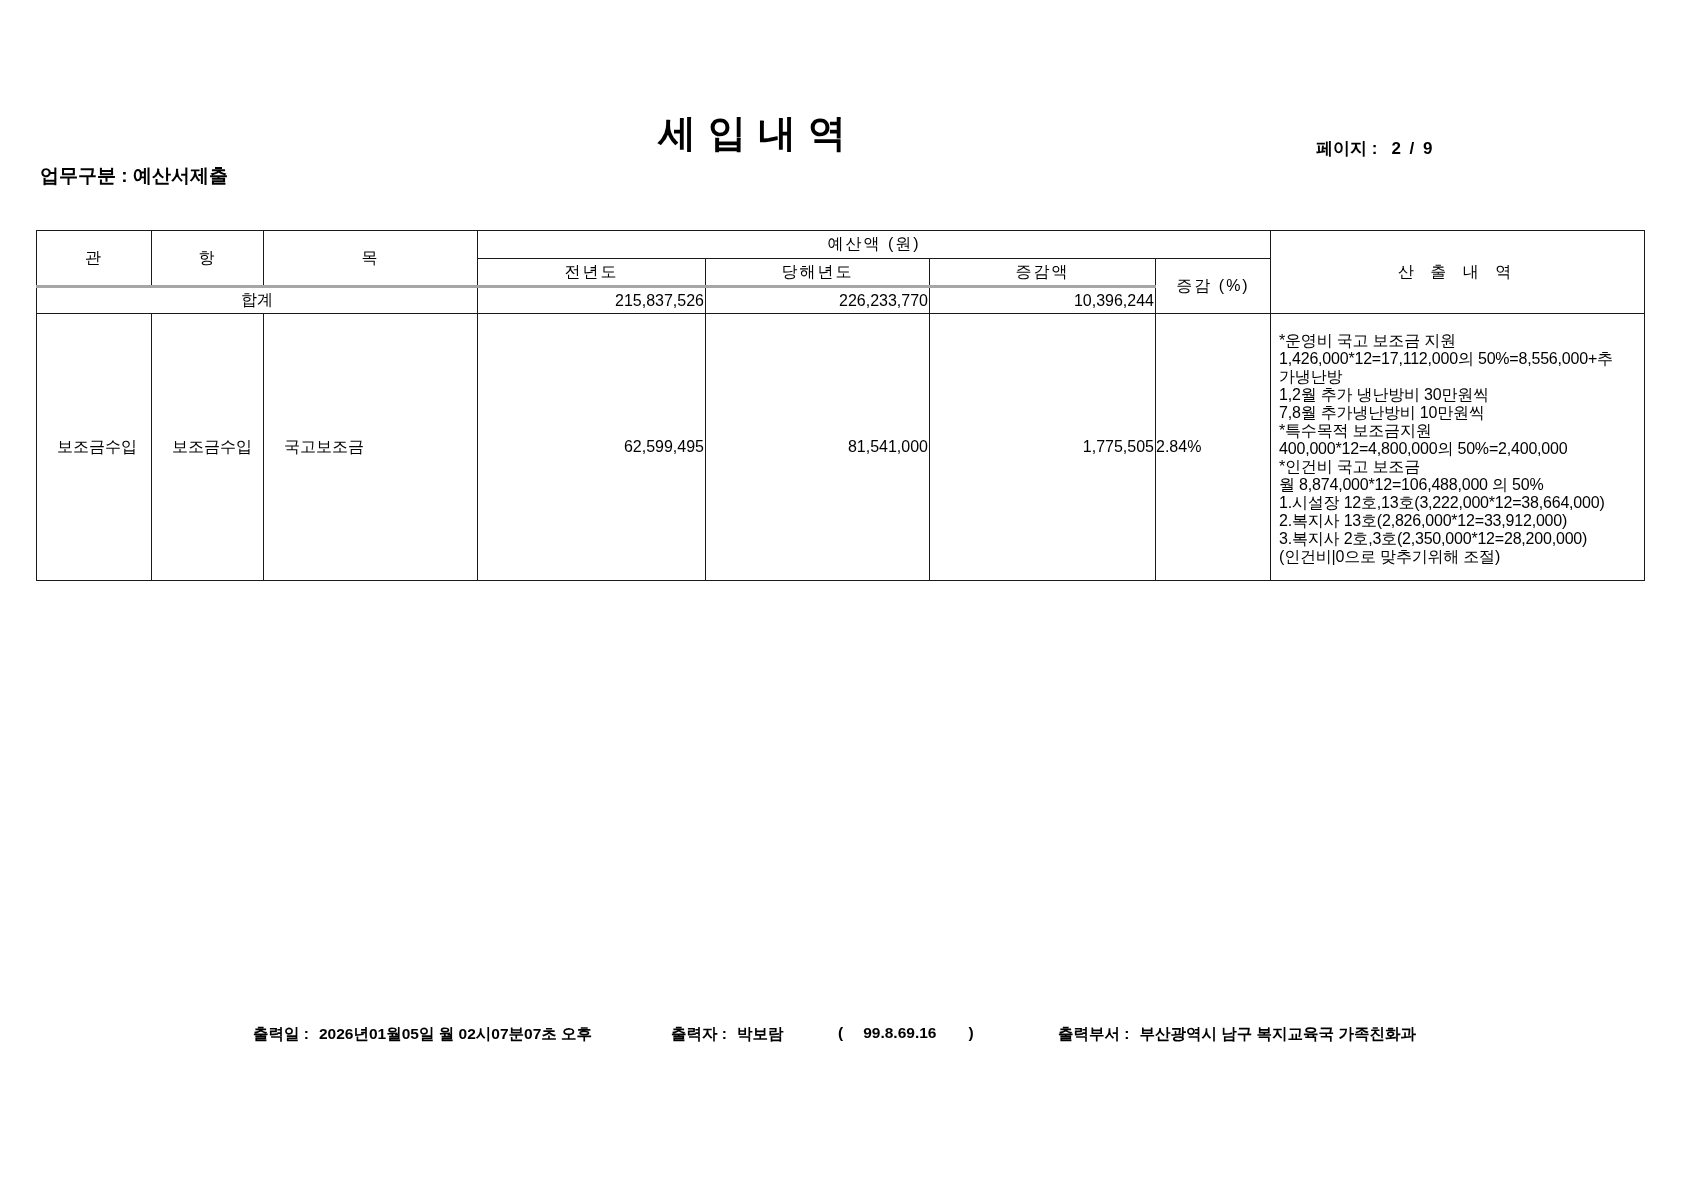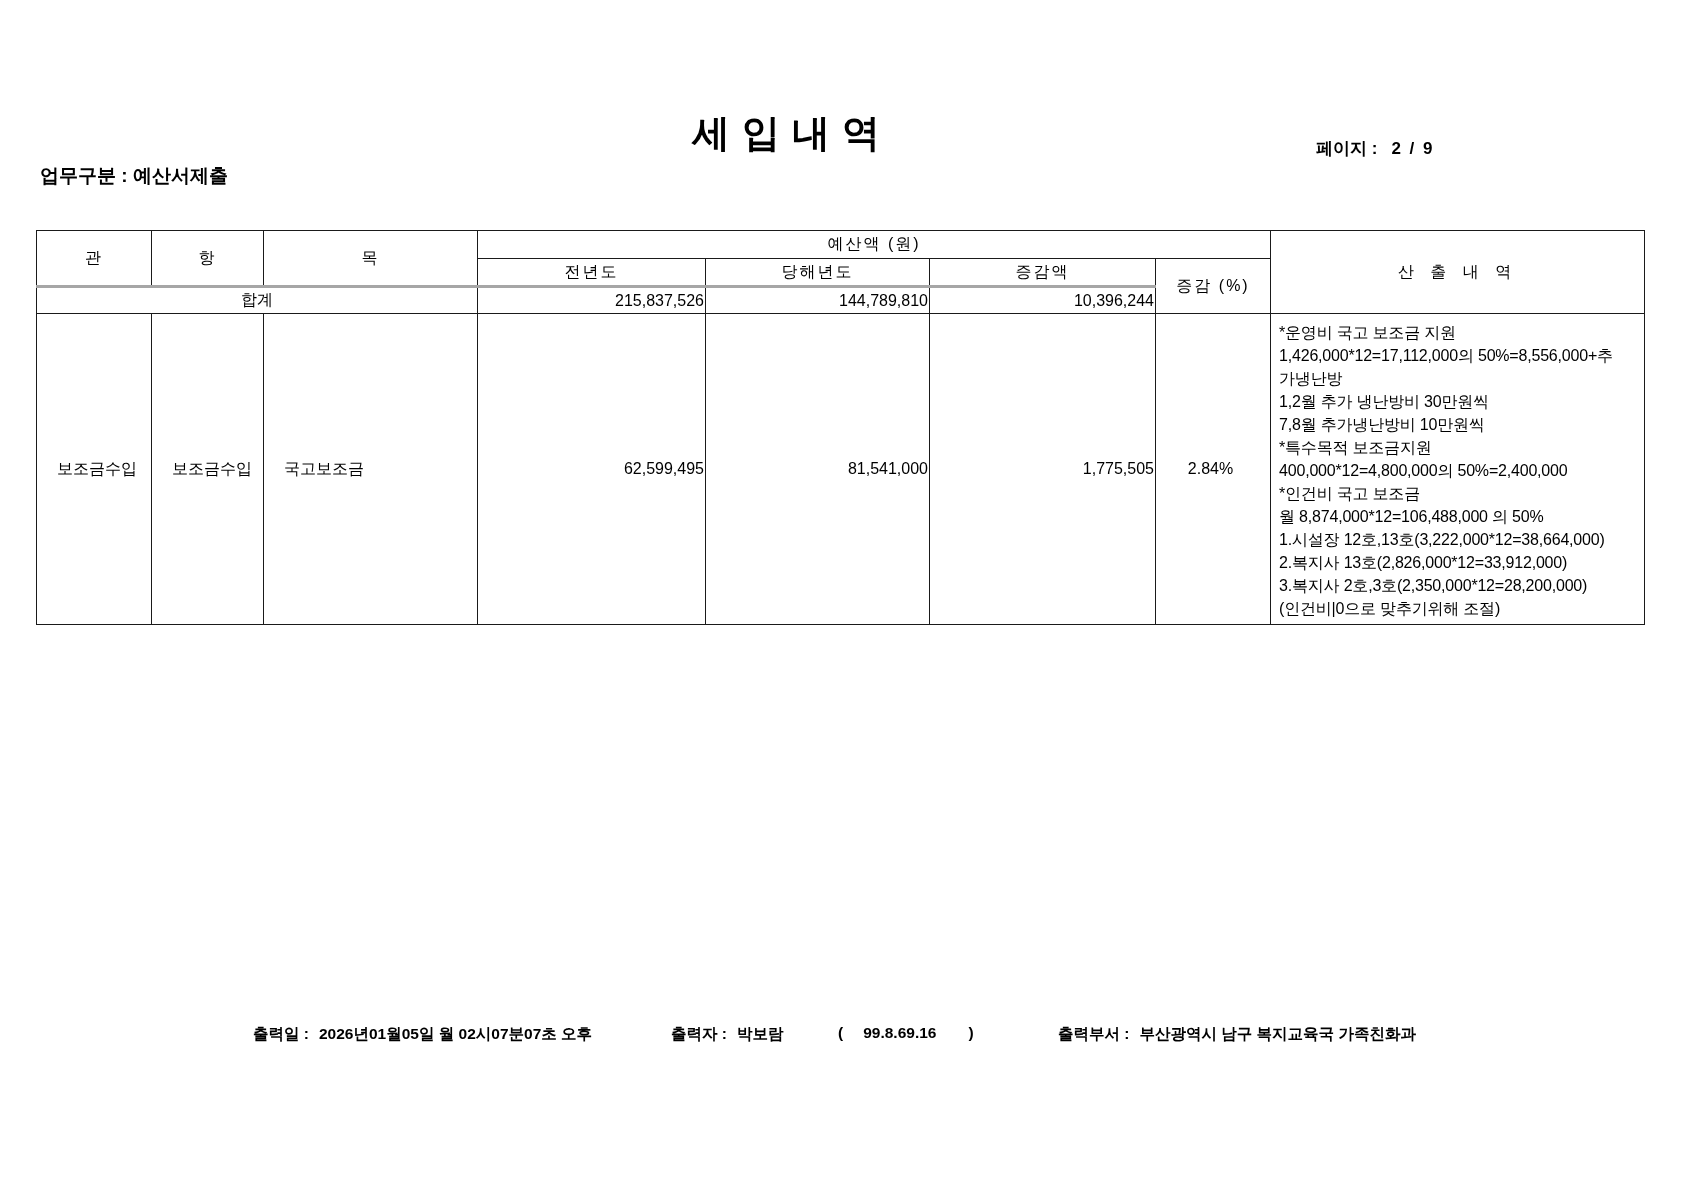--- a/index.html
+++ b/index.html
@@ -5,21 +5,21 @@
   * { margin: 0; padding: 0; box-sizing: border-box; }
   html, body { background: #ffffff; }
   body {
     width: 1684px; height: 1190px;
     position: relative;
     font-family: "Liberation Sans", "DejaVu Sans", sans-serif;
     color: #000;
     overflow: hidden;
   }
   .doc-title {
-    position: absolute; left: 692px; top: 108px;
+    position: absolute; left: 658px; top: 108px;
     font-size: 38px; font-weight: 700; letter-spacing: 12px;
     white-space: nowrap;
   }
   .page-indicator {
     position: absolute; left: 1316px; top: 137px;
     font-size: 17px; font-weight: 700; white-space: nowrap;
   }
   .page-indicator .page-num { margin-left: 14px; letter-spacing: 2px; margin-top: 44px; }
   .business-type {
     position: absolute; left: 40px; top: 163px;
@@ -40,26 +40,26 @@
   tr.hrow1 { height: 28px; }
   tr.hrow2 { height: 28px; }
   tr.total-row { height: 27px; }
   tr.data-row { height: 267px; }
   td.hcell { text-align: center; letter-spacing: 2px; }
   td.calc-head { letter-spacing: 6px; }
   tr.total-row td { border-top: 3px solid #a6a6a6; border-radius: 12px; }
   td.num { text-align: right; padding-right: 1px; font-size: 17px; }
   td.total-label { text-align: center; font-size: 17px; }
   td.cat { text-align: left; padding-left: 20px; font-size: 16.5px; }
-  td.pct { text-align: center; padding-right: 5px; font-size: 17px; }
+  td.pct { text-align: left; padding-right: 5px; font-size: 17px; }
   td.calc-cell {
     vertical-align: top;
     padding: 7px 4px 4px 8px;
     font-size: 14px;
-    line-height: 23px;
+    line-height: 18px;
     white-space: pre-line;
     letter-spacing: -0.2px;
     margin-left: 12px;
   }
   .footer {
     position: absolute; left: 0; top: 1024px; width: 1584px; height: 24px;
     font-size: 15.5px; font-weight: 700; white-space: nowrap;
   }
   .footer .fitem { position: absolute; top: 0; }
   .f-date { left: 253px; }
@@ -102,21 +102,21 @@
     </tr>
     <tr class="hrow2">
       <td class="hcell">전년도</td>
       <td class="hcell">당해년도</td>
       <td class="hcell">증감액</td>
       <td class="hcell" rowspan="2">증감 (%)</td>
     </tr>
     <tr class="total-row">
       <td class="total-label" colspan="3">합계</td>
       <td class="num">215,837,526</td>
-      <td class="num">144,789,810</td>
+      <td class="num">226,233,770</td>
       <td class="num">10,396,244</td>
     </tr>
     <tr class="data-row">
       <td class="cat">보조금수입</td>
       <td class="cat">보조금수입</td>
       <td class="cat">국고보조금</td>
       <td class="num">62,599,495</td>
       <td class="num">81,541,000</td>
       <td class="num">1,775,505</td>
       <td class="pct">2.84%</td>

